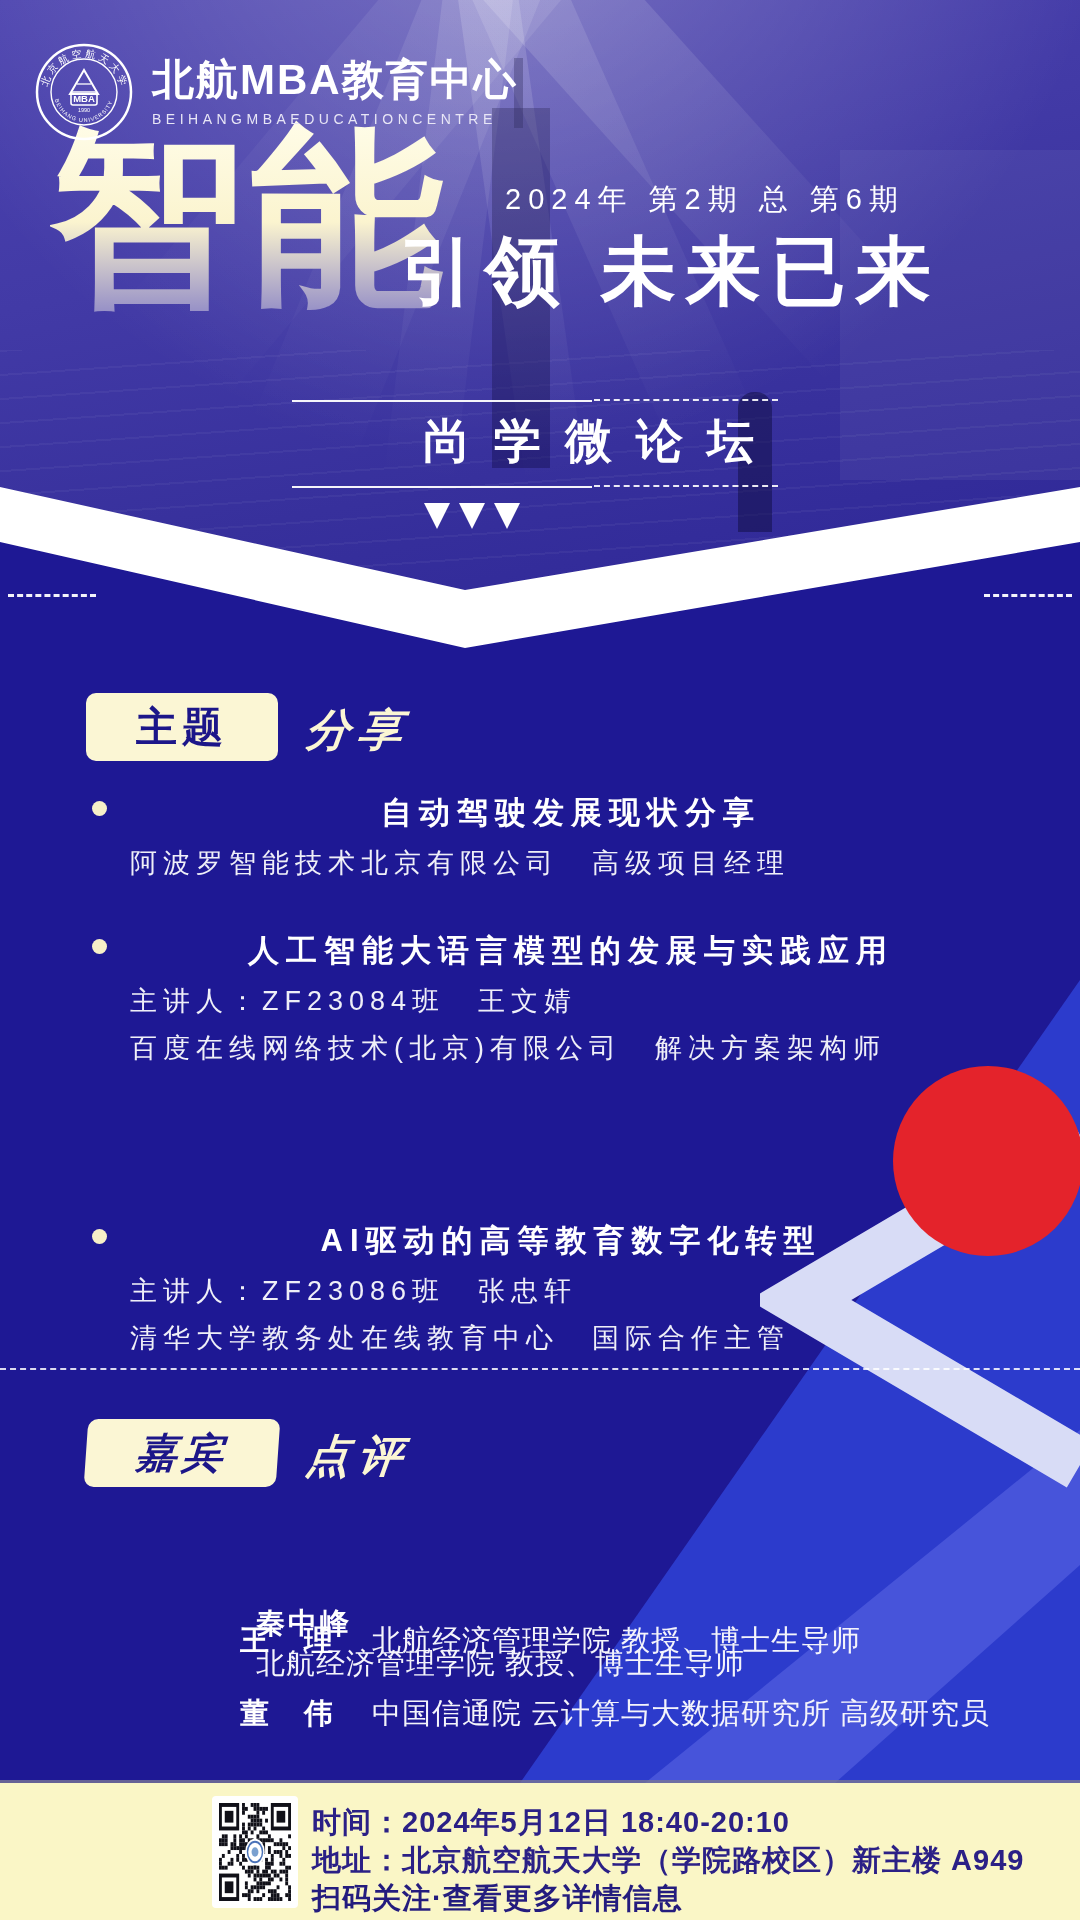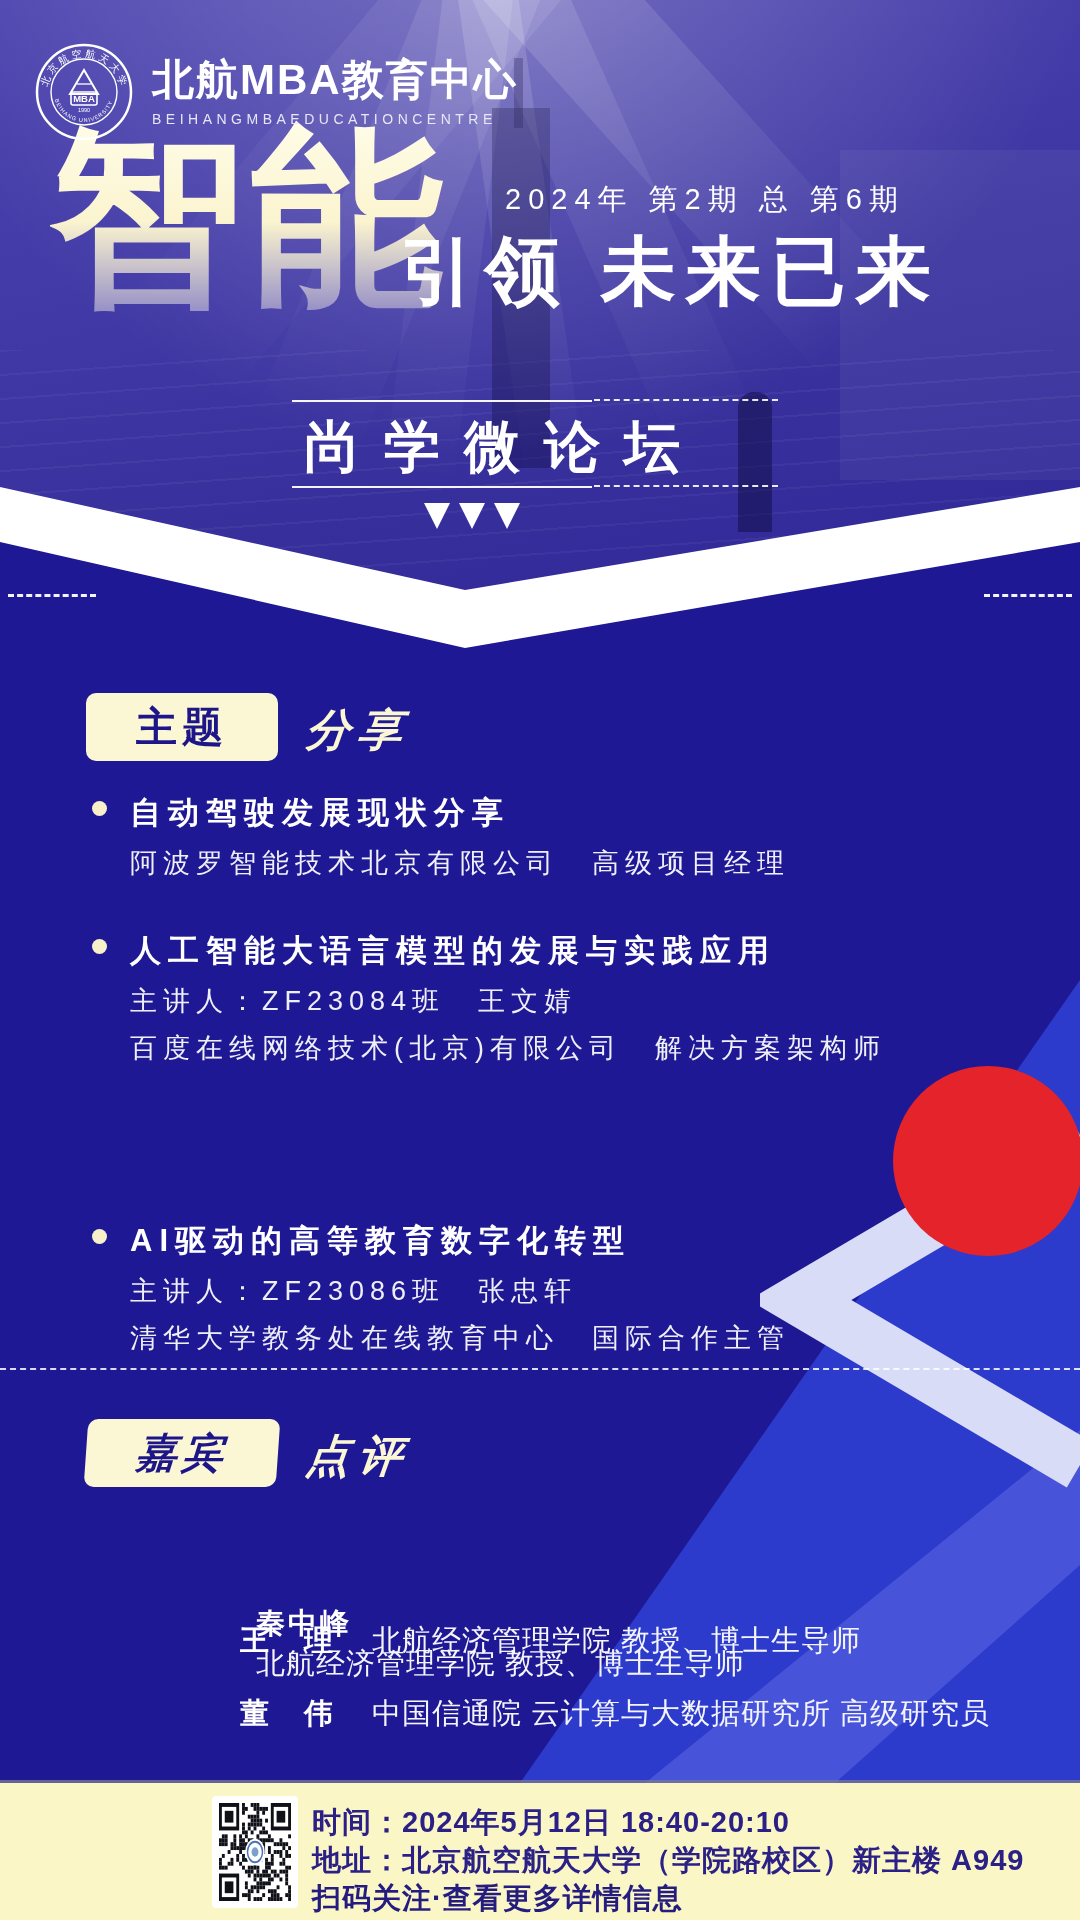--- a/index.html
+++ b/index.html
@@ -37,22 +37,22 @@
 
   .issue{position:absolute;left:445px;top:180px;width:520px;text-align:center;
     font-size:29px;letter-spacing:7px;color:#fff;z-index:5;}
   .title-zh{position:absolute;left:50px;top:116px;font-size:194px;line-height:1.05;font-weight:700;letter-spacing:6px;z-index:4;
     background:linear-gradient(180deg,#FFFDE9 0%,#FBF4CF 52%,#8D87C6 100%);
     -webkit-background-clip:text;background-clip:text;color:transparent;-webkit-text-fill-color:transparent;}
   .title-sub{position:absolute;left:400px;top:222px;font-size:75px;font-weight:900;letter-spacing:10px;color:#fff;z-index:5;}
 
   .rule{position:absolute;height:0;border-top:2px solid rgba(255,255,255,.95);z-index:5;}
   .rule-dash{position:absolute;height:0;border-top:2px dashed rgba(255,255,255,.9);z-index:5;}
-  .forum-name{position:absolute;left:292px;top:410px;width:486px;text-align:left;
-    font-size:56px;font-weight:900;letter-spacing:24px;padding-left:12px;box-sizing:border-box;color:#fff;z-index:5;}
+  .forum-name{position:absolute;left:292px;top:410px;width:486px;text-align:right;
+    font-size:47px;font-weight:900;letter-spacing:24px;padding-left:12px;box-sizing:border-box;color:#fff;z-index:5;}
   .triangles{position:absolute;left:424px;top:503px;z-index:5;display:flex;gap:9px;}
   .tri{width:0;height:0;border-left:13px solid transparent;border-right:13px solid transparent;border-top:26px solid #fff;}
 
   
   .below-band{position:absolute;left:0;top:485px;width:1080px;height:178px;background:#1E1894;z-index:2;
     clip-path:polygon(0px 56px,465px 162px,1080px 56px,1080px 178px,0px 178px);}
   .chevron-band{position:absolute;left:0;top:485px;width:1080px;height:165px;background:#fff;z-index:3;
     clip-path:polygon(0px 2px,465px 105px,1080px 2px,1080px 57px,465px 163px,0px 57px);}
   .edge-dash{position:absolute;top:594px;width:88px;border-top:3px dashed rgba(255,255,255,.95);z-index:4;}
   .edge-dash.left{left:8px;}
@@ -69,21 +69,21 @@
   
   .badge{position:absolute;left:86px;width:192px;height:68px;background:#FBF6D4;border-radius:10px;
     display:flex;align-items:center;justify-content:center;
     color:#1C1689;font-size:41px;font-weight:900;letter-spacing:5px;z-index:6;}
   .badge.italic{font-style:italic;transform:skewX(-4deg);}
   .badge-suffix{position:absolute;left:306px;font-size:44px;font-weight:900;font-style:italic;
     color:#FBF6D4;letter-spacing:8px;transform:skewX(-6deg);z-index:6;}
 
   .topic-item{position:absolute;left:92px;width:920px;z-index:6;}
   .bullet{position:absolute;left:0;top:9px;width:15px;height:15px;border-radius:50%;background:#F7F0C8;}
-  .t-title{margin-left:38px;font-size:31px;font-weight:800;letter-spacing:7px;color:#fff;}
+  .t-title{margin-left:38px;font-size:31px;font-weight:800;letter-spacing:7px;color:#fff;text-align:center;}
   .t-line{margin-left:38px;font-size:27px;font-weight:400;letter-spacing:6px;color:#EFEFF8;margin-top:11px;}
 
   .separator{position:absolute;left:0;top:1368px;width:1080px;border-top:2px dashed rgba(255,255,255,.85);z-index:5;}
 
   .guest-row{position:absolute;left:240px;display:flex;align-items:baseline;z-index:6;}
   .g-name{width:116px;font-size:29px;font-weight:800;letter-spacing:3px;color:#fff;}
   .g-title{font-size:29px;font-weight:500;letter-spacing:1px;color:#F4F4FB;margin-left:16px;}
 
   
   .footer{position:absolute;left:0;top:1783px;width:1080px;height:137px;background:#FAF6C6;z-index:7;

